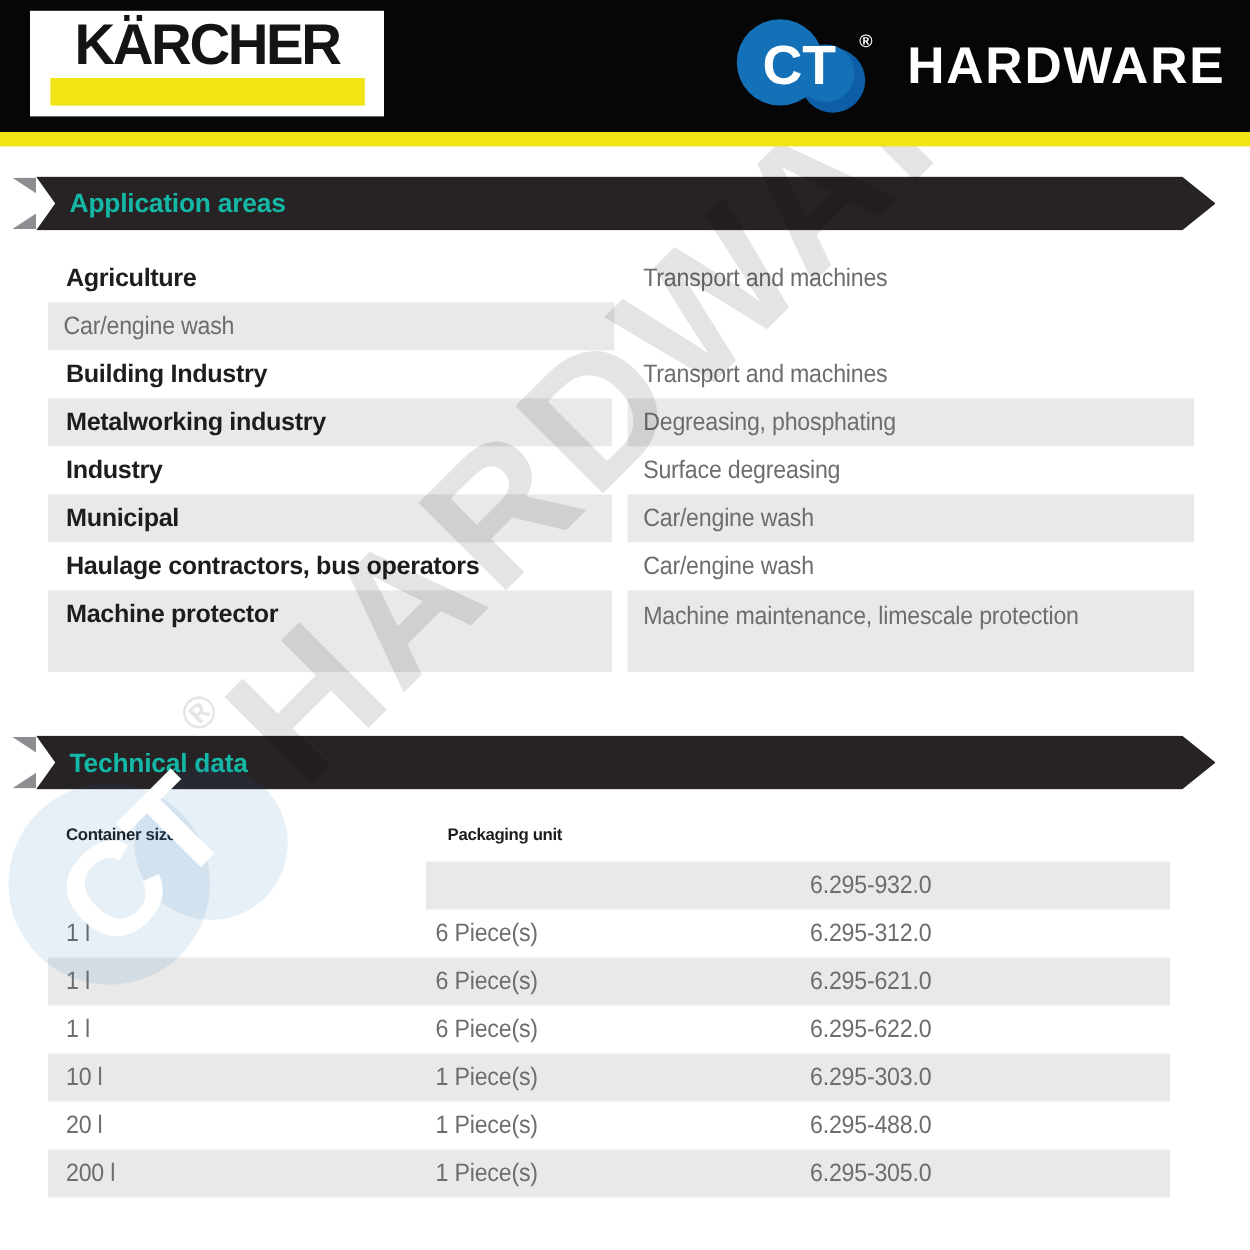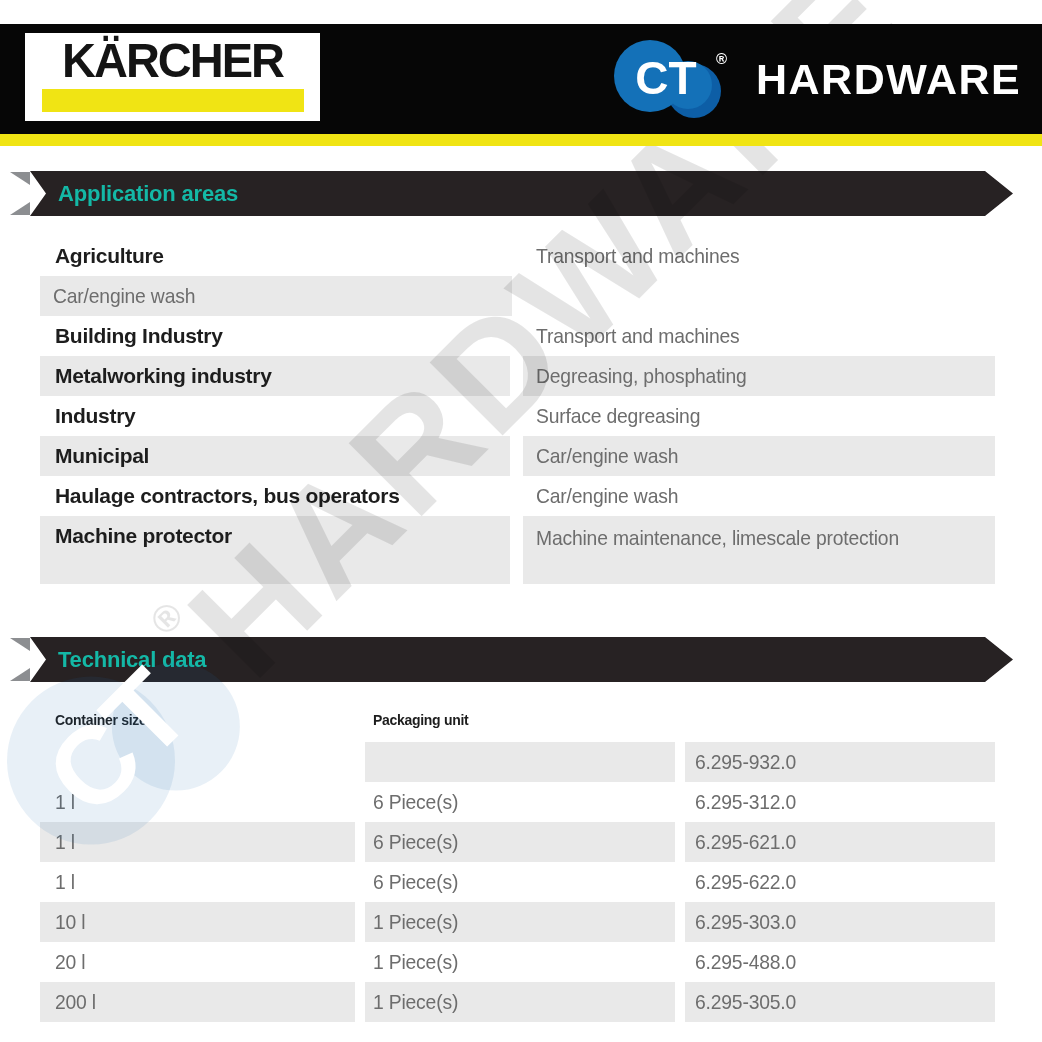--- a/index.html
+++ b/index.html
@@ -1,21 +1,21 @@
 <!DOCTYPE html>
 <html><head>
 <meta charset="utf-8">
 <style>
   * { margin:0; padding:0; box-sizing:border-box; }
   html,body { width:1042px; height:1042px; background:#ffffff; overflow:hidden;
               font-family:"Liberation Sans", sans-serif; }
   .page { position:relative; width:1042px; height:1042px; background:#fff; }
 
   
-  .topbar { position:relative; height:110px; background:#060606; z-index:10;margin-top:24px; }
+  .topbar { position:relative; height:110px; background:#060606; z-index:10; }
   .karcher-box { position:absolute; left:25px; top:9px; width:295px; height:88px;
                  background:#ffffff; display:flex; flex-direction:column; align-items:center; }
   .karcher-text { font-size:47px; font-weight:bold; color:#141414; letter-spacing:-2px;
                   line-height:1.18; transform:scaleY(1.02); }
   .karcher-bar { width:262px; height:23px; margin-top:1px; background:#f0e414; }
   .ct-brand { position:absolute; left:610px; top:0; height:110px; display:flex; align-items:center; }
   .ct-cloud { position:relative; width:120px; height:82px; }
   .ct-reg { position:absolute; left:106px; top:12px; color:#ffffff; font-size:15px; font-weight:bold; }
   .hardware-text { color:#ffffff; font-size:43px; font-weight:bold; letter-spacing:1.5px; margin-left:26px; }
   .yellow-strip { position:relative; height:12px; background:#f0e414; z-index:10; }
@@ -45,21 +45,21 @@
   .txt-light { display:inline-block; font-size:21px; color:#6d6d6d; letter-spacing:-0.2px;
                transform:scaleX(0.92); transform-origin:0 50%; line-height:1.3; max-width:400px; }
 
   
   .tech-table { margin:0 0 0 40px; width:955px; position:relative; z-index:1; }
   .tech-headers { display:flex; gap:10px; height:32px; margin-top:22px; margin-bottom:6px; align-items:center; }
   .tech-headers .h1 { width:315px; padding-left:15px; }
   .tech-headers .h2 { width:310px; padding-left:8px; }
   .tech-headers .h3 { width:310px; padding-left:10px; }
   .tech-header-label { font-weight:bold; font-size:14px; color:#1d1d1d; letter-spacing:-0.3px; }
-  .tech-row { display:flex; gap:10px; height:40px; }
+  .tech-row { display:flex; height:40px; }
   .tech-row .cell { display:flex; align-items:center; }
   .tech-row .t1 { width:315px; padding-left:15px; }
   .tech-row .t2 { width:310px; padding-left:8px; }
   .tech-row .t3 { width:310px; padding-left:10px; }
   .tech-row.gray .cell { background:#e9e9e9; }
   .tech-row .cell.blank { background:transparent; }
 
   
   .watermark { position:absolute; left:120px; top:650px; width:1250px; height:240px;
                transform:rotate(-45deg); transform-origin:0 100%;

